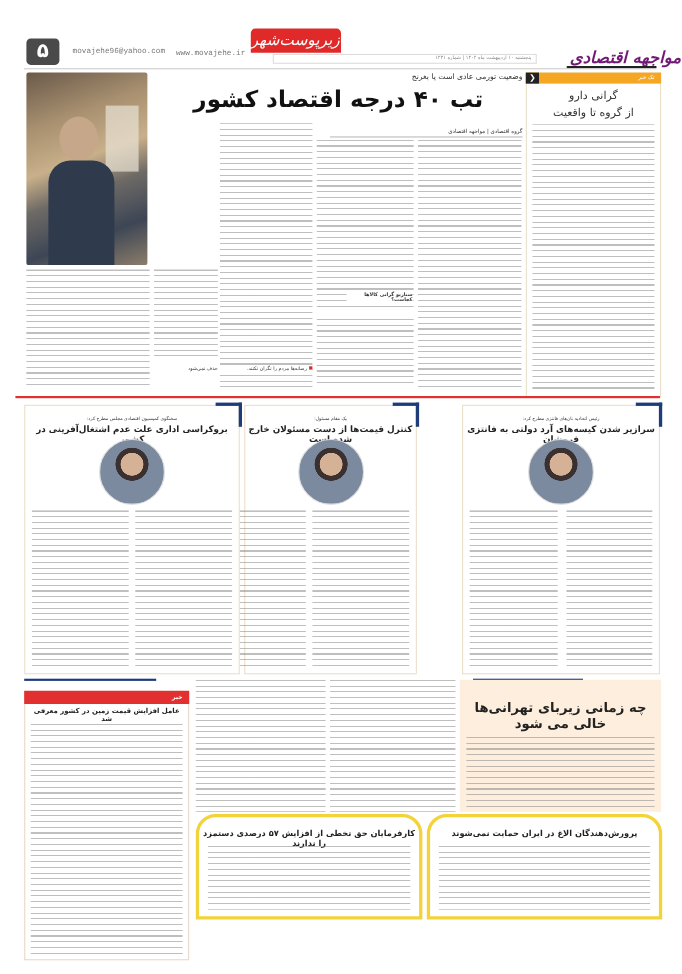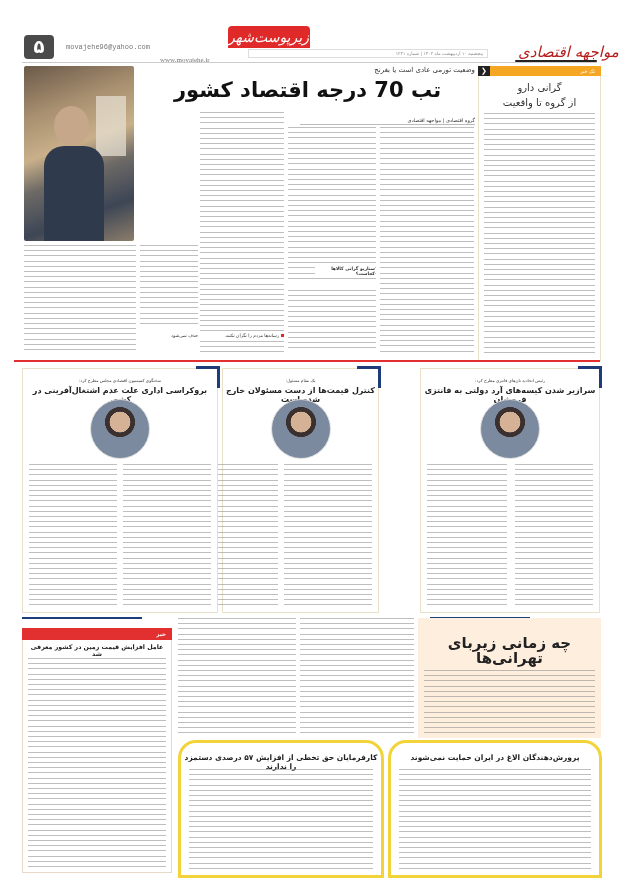--- a/index.html
+++ b/index.html
@@ -4,24 +4,24 @@
 <style>
 *{box-sizing:border-box;margin:0;padding:0}
 html,body{width:620px;height:885px;background:#fff;overflow:hidden}
 body{font-family:"DejaVu Sans",sans-serif;color:#222;position:relative;direction:ltr}
 .abs{position:absolute}
 .rtl{direction:rtl;text-align:right}
 .lines{background:repeating-linear-gradient(to bottom,#8a8a8a 0 1px,transparent 1px 5.2px);opacity:.55}
 
 #pagebadge{left:24px;top:35px;width:30px;height:24px;background:#4a4a4a;border-radius:4px;color:#fff;font-weight:bold;font-size:18px;text-align:center;line-height:24px}
 #email{left:66px;top:43px;font-size:7px;color:#777;font-family:Liberation Mono, monospace}
-#web{left:160px;top:56px;font-size:7px;color:#777;font-family:Liberation Serif, serif}
+#web{left:160px;top:45px;font-size:7px;color:#777;font-family:Liberation Mono, monospace}
 #brand{left:228px;top:26px;width:82px;height:22px;background:#e02a2a;border-radius:4px 4px 0 0;color:#fff;font-size:14px;text-align:left;line-height:22px;font-family:"DejaVu Serif",serif;font-style:italic}
 #dateline{left:248px;top:49px;width:240px;height:9px;border:1px solid #ddd;font-size:4.5px;color:#888;padding:1px 4px}
-#masthead{left:518px;top:43px;font-size:15px;font-family:"DejaVu Serif",serif;font-style:italic;font-weight:normal;color:#b91c1c;direction:rtl}
+#masthead{left:518px;top:43px;font-size:15px;font-family:"DejaVu Serif",serif;font-style:italic;font-weight:bold;color:#701a75;direction:rtl}
 #masthead-line{left:515px;top:60px;width:82px;height:2px;background:#222;border-radius:2px}
 #header-rule{left:22px;top:62px;width:575px;height:1px;background:#ccc}
 
 #sidebox{left:478px;top:66px;width:123px;height:295px;border:1px solid #e8e0c8;background:#fff}
 #sidebar-tag{left:478px;top:66px;width:123px;height:10px;background:#f5a623}
 #sidebar-tag span{position:absolute;right:6px;top:0;font-size:5px;color:#fff;line-height:10px}
 #sidebar-arrow{left:478px;top:66px;width:12px;height:10px;background:#222;color:#fff;font-size:7px;line-height:10px;text-align:center}
 #side-title{left:482px;top:80px;width:115px;font-size:10px;line-height:15px;font-weight:normal;text-align:center;color:#333;direction:rtl}
 #side-body{left:484px;top:113px;width:111px;height:243px}
 
@@ -59,31 +59,31 @@
 #ib1 .body1.a{right:6px;width:78px}
 #ib1 .body1.b{right:92px;width:80px}
 #ib2 .body1.a{right:6px;width:88px}
 #ib2 .body1.b{right:100px;width:88px}
 #ib3 .body1.a{right:6px;width:88px}
 #ib3 .body1.b{right:100px;width:88px}
 #div-rule{left:22px;top:617px;width:120px;height:2px;background:#1f3c7a}
 #div-rule2{left:430px;top:617px;width:100px;height:2px;background:#1f3c7a}
 
 #peach{left:418px;top:618px;width:183px;height:120px;background:#fdeedd}
-#peach-title{left:422px;top:636px;width:175px;text-align:center;font-size:15px;line-height:15px;font-weight:bold;color:#222;direction:rtl}
+#peach-title{left:422px;top:636px;width:175px;text-align:center;font-size:12px;line-height:15px;font-weight:bold;color:#222;direction:rtl}
 #peach-body{left:424px;top:670px;width:171px;height:64px}
 #mid-body-a{left:300px;top:618px;width:114px;height:120px}
 #mid-body-b{left:178px;top:618px;width:118px;height:120px}
 #news-box{left:22px;top:628px;width:150px;height:245px;border:1px solid #e8d8c8}
 #news-tag{left:22px;top:628px;width:150px;height:12px;background:#e23030}
 #news-tag span{position:absolute;right:6px;top:0;font-size:5.5px;color:#fff;line-height:12px;font-weight:bold}
 #news-title{left:26px;top:643px;width:142px;text-align:center;font-size:6.3px;font-weight:bold;color:#222;direction:rtl}
 #news-body{left:28px;top:658px;width:138px;height:210px}
 
-.ybox{position:absolute;top:740px;height:138px;border:3px solid #f2d33a;border-radius:18px 18px 0 0;background:#fff}
+.ybox{position:absolute;top:740px;height:96px;border:3px solid #f2d33a;border-radius:18px 18px 0 0;background:#fff}
 #yb1{left:388px;width:214px}
 #yb2{left:178px;width:206px}
 .ybox .ytitle{position:absolute;top:10px;left:0;right:0;text-align:center;font-size:7.5px;font-weight:bold;color:#222;direction:rtl}
 .ybox .ybody{position:absolute;top:26px;left:8px;right:8px;bottom:6px}
 </style>
 </head>
 <body>
 
 <div class="abs" id="pagebadge">۵</div>
 <div class="abs" id="email">movajehe96@yahoo.com</div>
@@ -104,21 +104,21 @@
   <div>از گروه تا واقعیت</div>
 </div>
 <div class="abs lines" id="side-body"></div>
 
 <div class="abs" id="photo">
     <div class="p3"></div>
     <div class="p1"></div>
     <div class="p2"></div>
   </div>
 <div class="abs" id="kicker">وضعیت تورمی عادی است یا بغرنج</div>
-<div class="abs" id="headline">تب 70 درجه اقتصاد کشور</div>
+<div class="abs" id="headline">تب ۴۰ درجه اقتصاد کشور</div>
 <div class="abs" id="byline">گروه اقتصادی | مواجهه اقتصادی</div>
 <div class="abs" id="byline-rule"></div>
 <div class="col lines" id="c1"></div>
 <div class="col lines" id="c2"></div>
 <div class="col lines" id="c2b"></div>
 <div class="col lines" id="c3"></div>
 <div class="col lines" id="c5"></div>
 <div class="col lines" id="c4" style="height:80px"></div>
 <div class="abs" id="sub1" style="background:#fff">سناریو گرانی کالاها کجاست؟</div>
 <div class="abs" id="sub2" style="background:#fff">رسانه‌ها مردم را نگران نکنند.</div>
@@ -149,20 +149,21 @@
   <div class="portrait"></div>
   <div class="body1 a lines"></div>
   <div class="body1 b lines"></div>
 </div>
 <div class="abs" id="div-rule"></div>
 <div class="abs" id="div-rule2"></div>
 
 <div class="abs" id="peach"></div>
 <div class="abs" id="peach-title">
   <div>چه زمانی زیربای تهرانی‌ها</div>
+  <div>خالی می شود</div>
 </div>
 <div class="abs lines" id="peach-body"></div>
 <div class="abs lines" id="mid-body-a"></div>
 <div class="abs lines" id="mid-body-b"></div>
 
 <div class="abs" id="news-box"></div>
 <div class="abs" id="news-tag">
     <span>خبر</span>
   </div>
 <div class="abs" id="news-title">عامل افزایش قیمت زمین در کشور معرفی شد</div>

